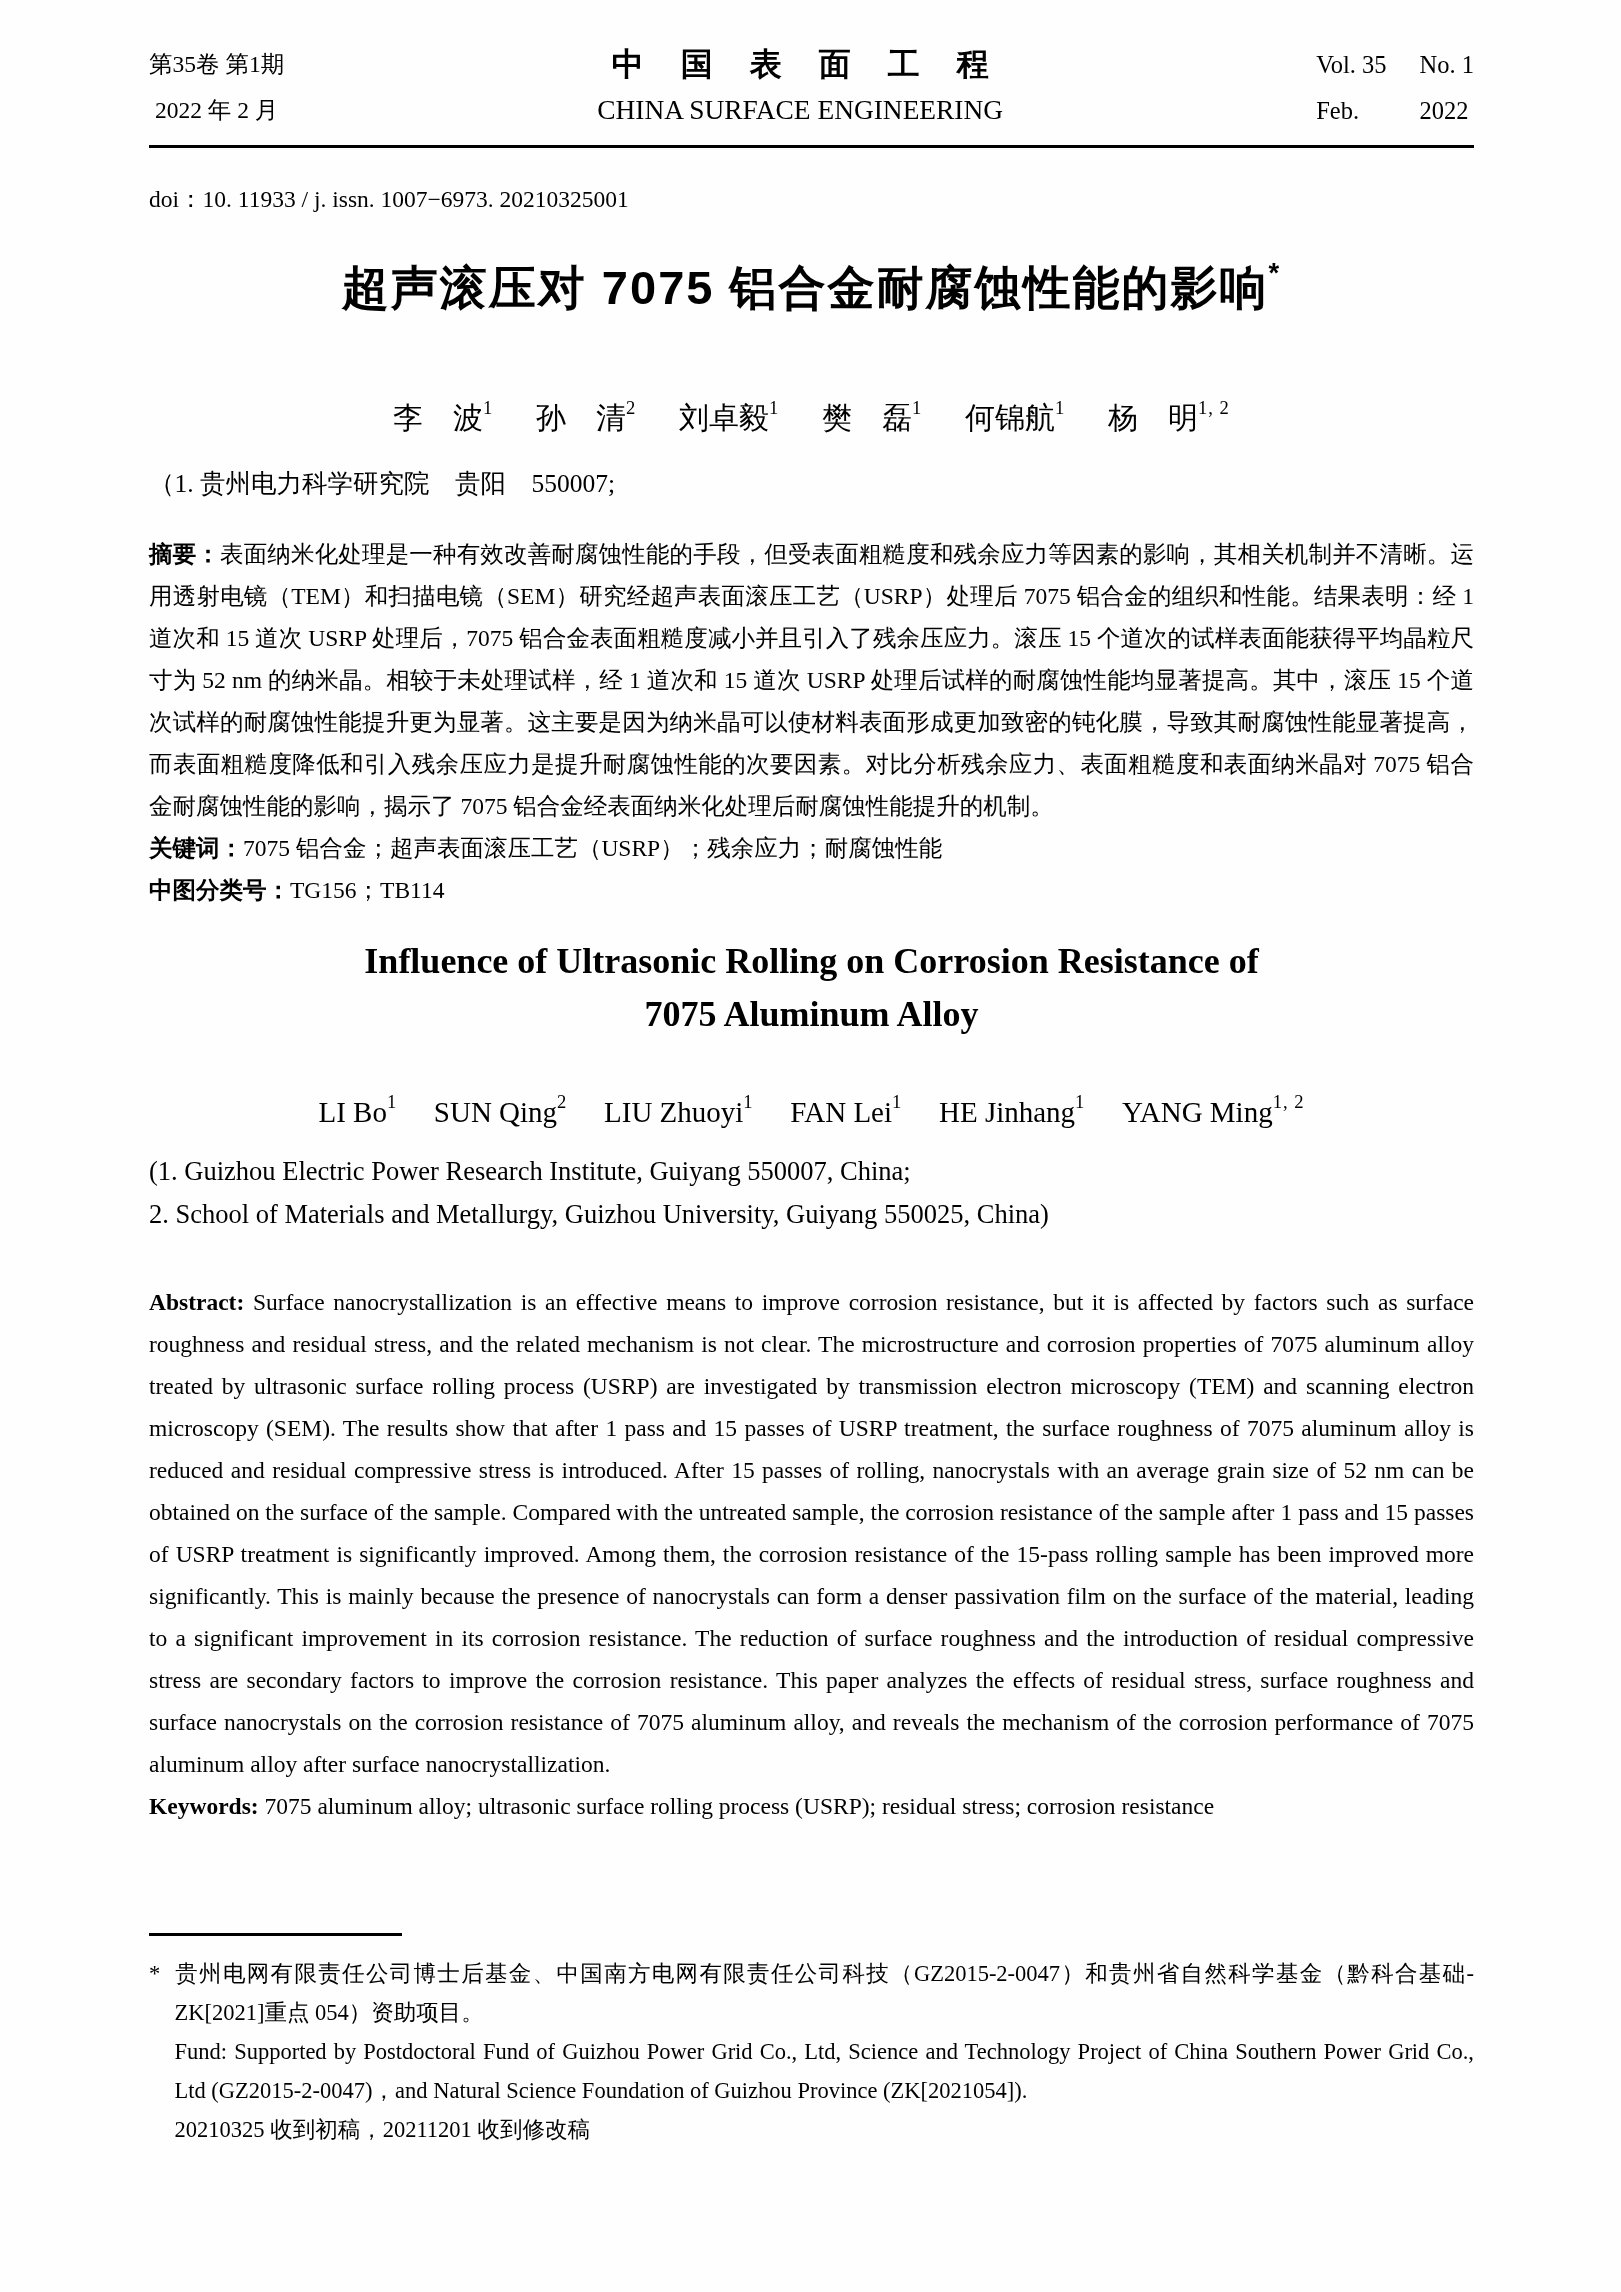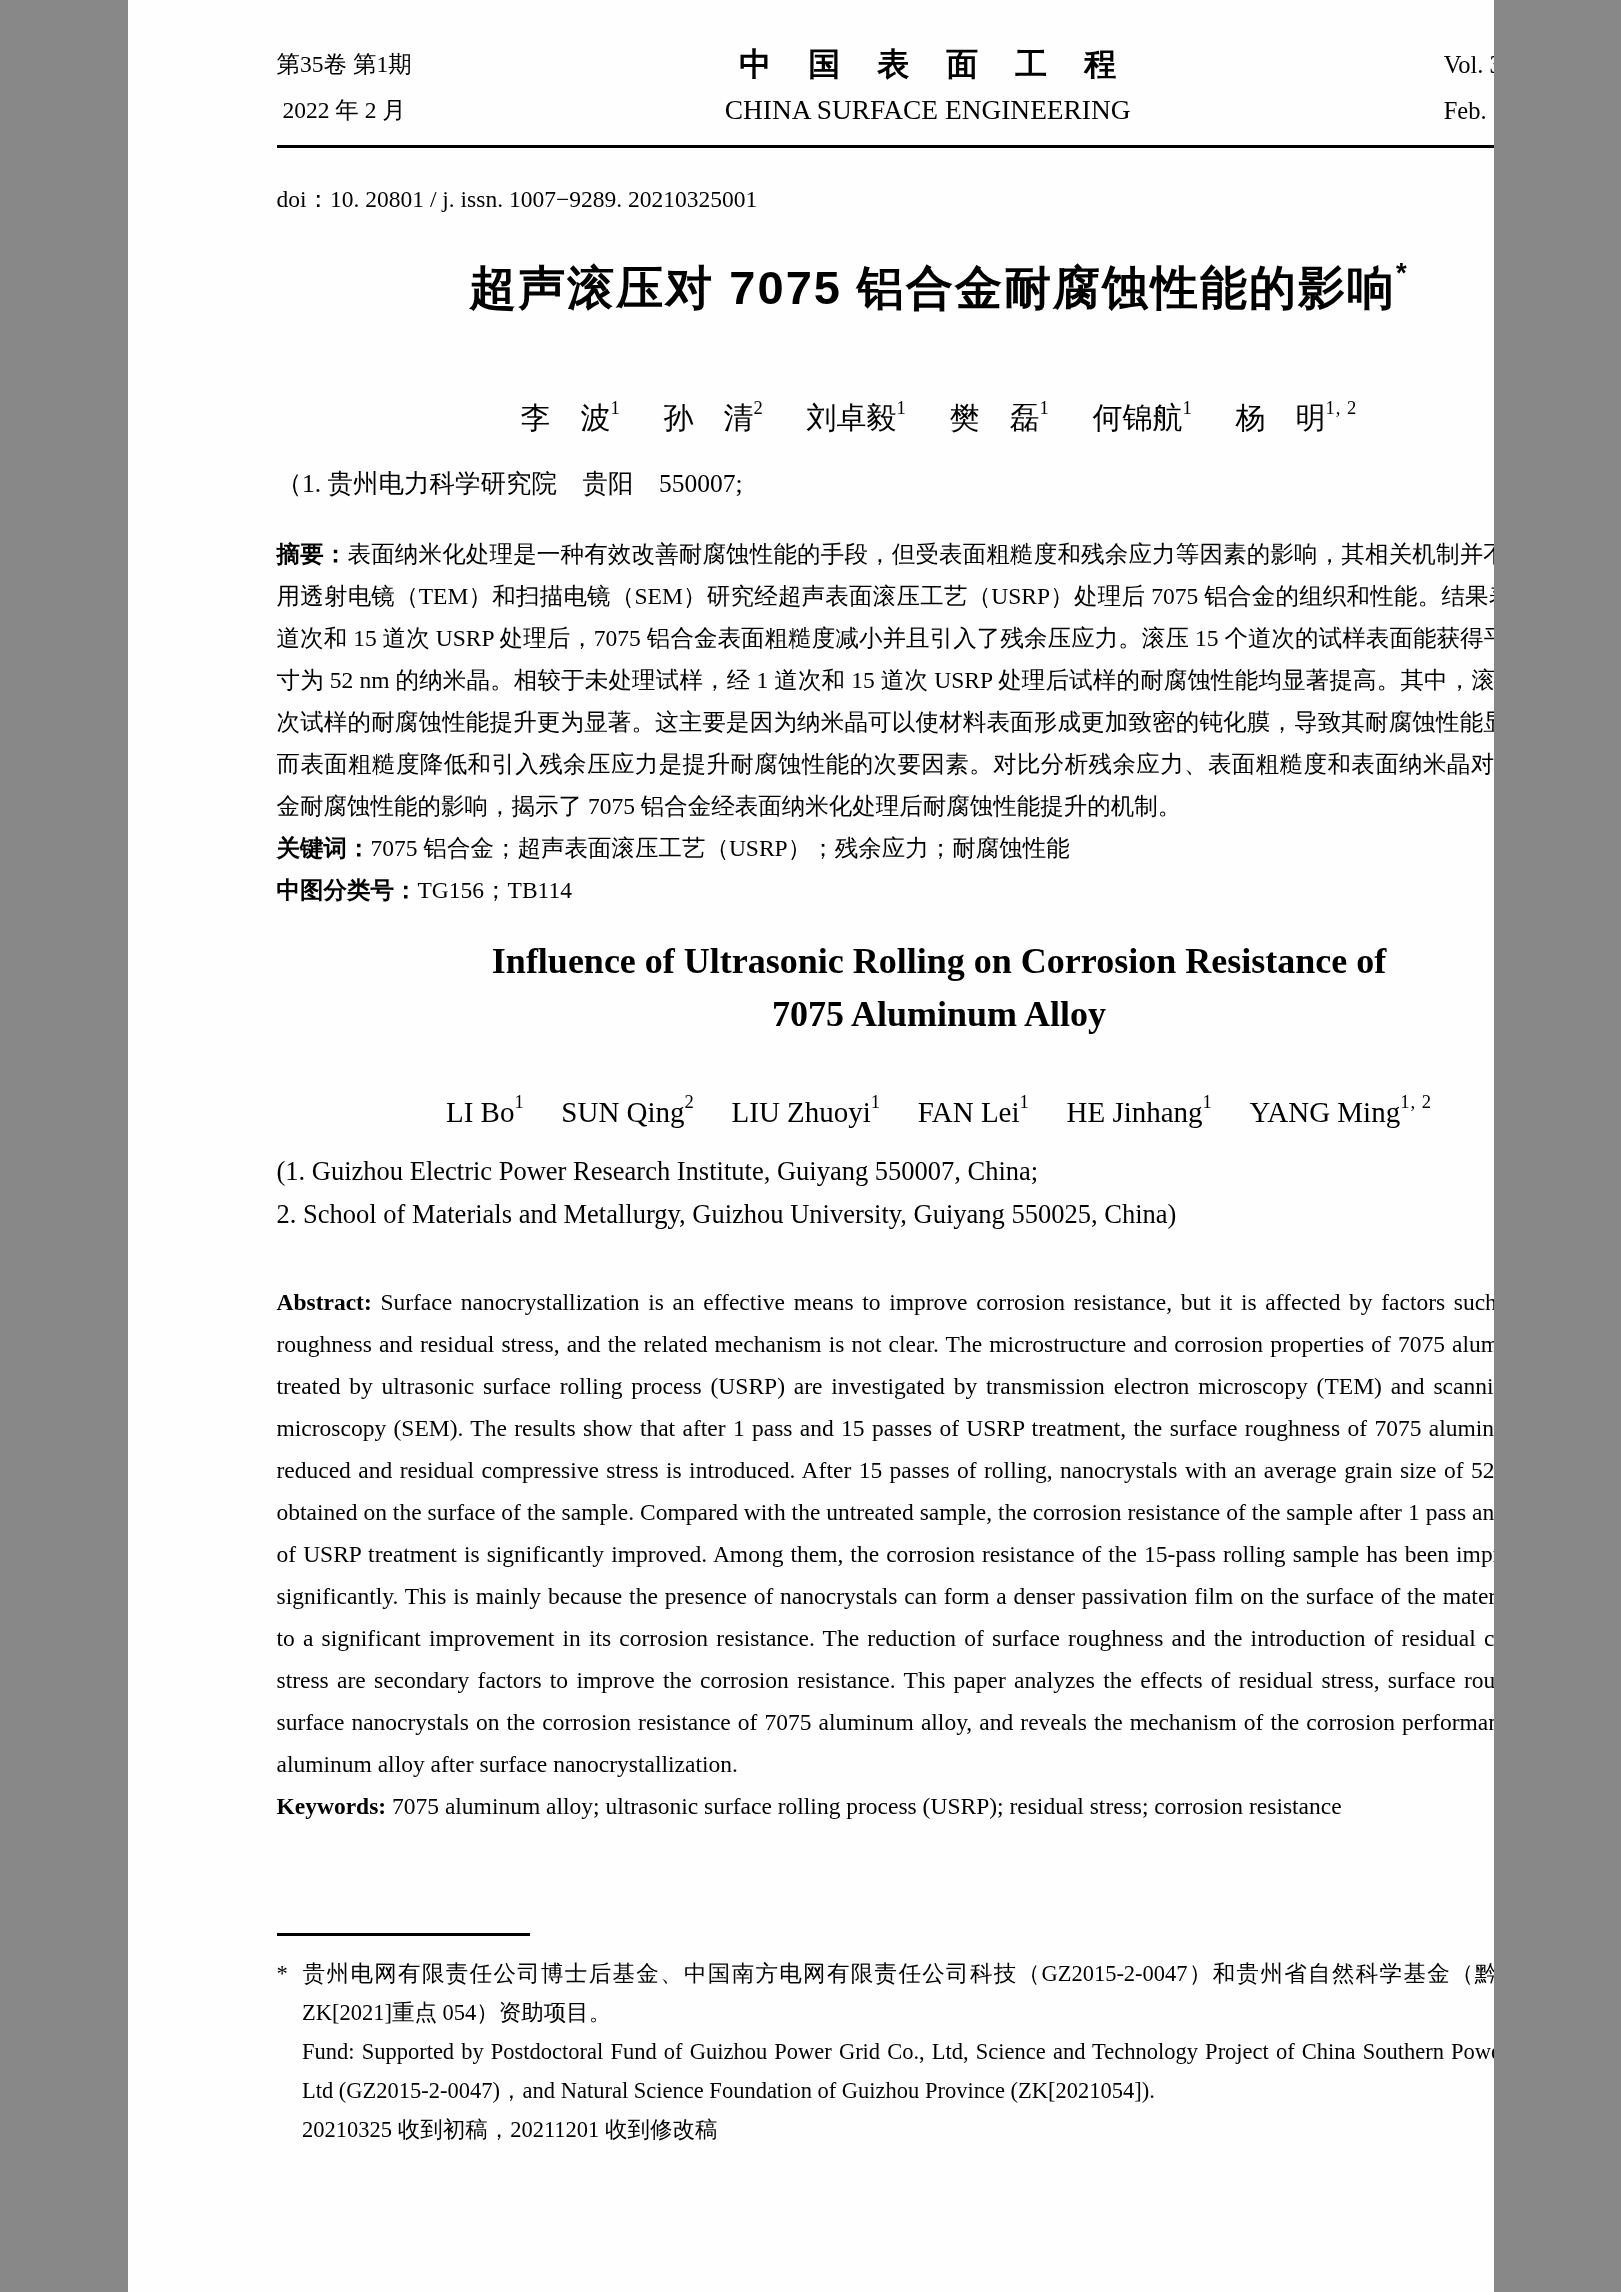--- a/index.html
+++ b/index.html
@@ -1,19 +1,19 @@
 <!DOCTYPE html>
 <html><head>
 <meta charset="utf-8">
 <style>
   * { margin: 0; padding: 0; box-sizing: border-box; }
   html, body { background: #888; }
   .page {
     position: relative;
-    width: 1366px;
+    width: 1621px;
     height: 2293px;
     margin: 0 auto;
     background: #fefefe;
     color: #000;
     font-family: "Liberation Serif", "DejaVu Serif", serif;
     overflow: hidden;
   }
   .content { margin: 0 149px; width: 1325px; }
 
   
@@ -133,21 +133,21 @@
       <div class="hdr-right">
         <div class="grid">
           <span>Vol. 35</span>
           <span>No. 1</span>
           <span>Feb.</span>
           <span>2022</span>
         </div>
       </div>
     </div>
 
-    <div class="doi-line">doi：10. 20801 / j. issn. 1007−9289. 20210325001</div>
+    <div class="doi-line">doi：10. 11933 / j. issn. 1007−6973. 20210325001</div>
 
     <h1 class="title-cn"><span>超声滚压对 7075 铝合金耐腐蚀性能的影响</span><sup>*</sup></h1>
 
     <div class="authors-cn">
       <span class="author"><span>李　波</span><sup>1</sup></span>
       <span class="author"><span>孙　清</span><sup>2</sup></span>
       <span class="author"><span>刘卓毅</span><sup>1</sup></span>
       <span class="author"><span>樊　磊</span><sup>1</sup></span>
       <span class="author"><span>何锦航</span><sup>1</sup></span>
       <span class="author"><span>杨　明</span><sup>1, 2</sup></span>

